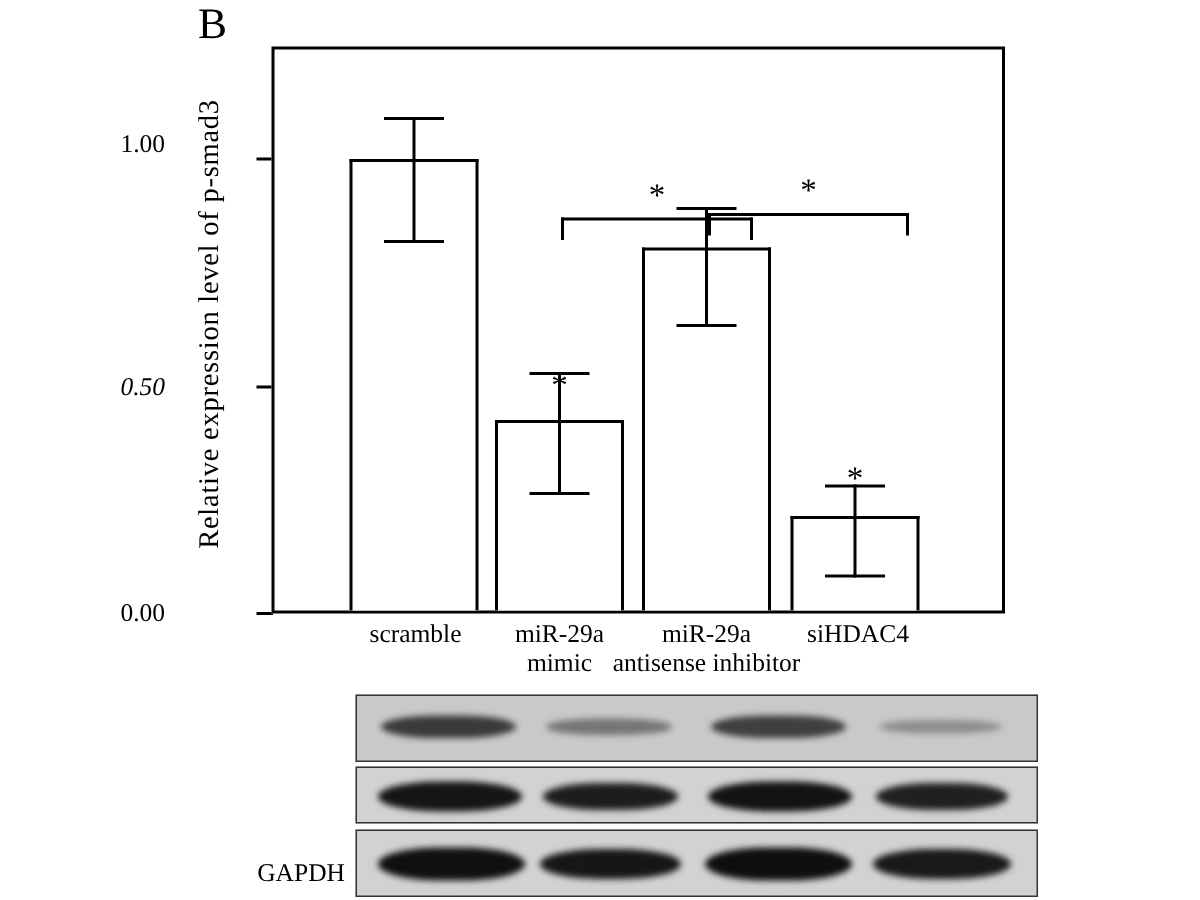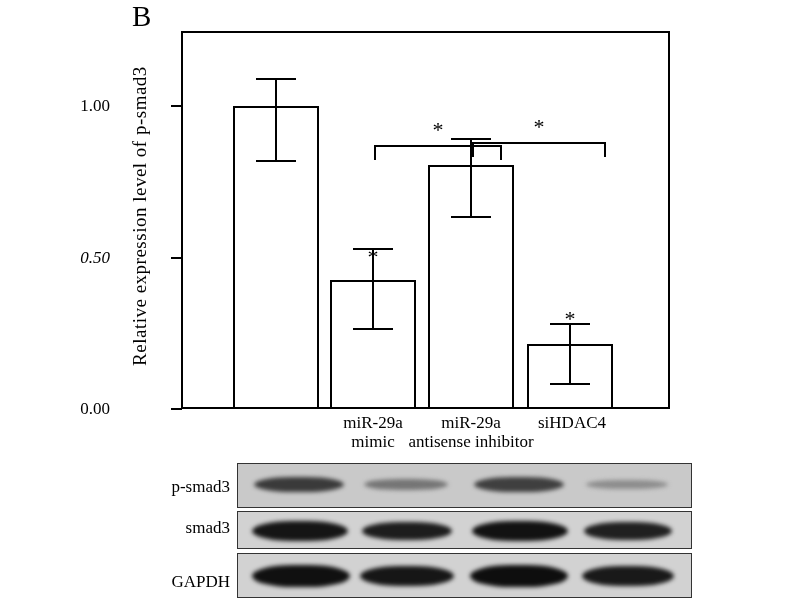--- a/index.html
+++ b/index.html
@@ -152,21 +152,21 @@
   <div class="panel-letter">B</div>
 
   <div class="y-axis-title">Relative expression level of p-smad3</div>
 
   <div class="ytick-label" style="top:409px;">0.00</div>
   <div class="ytick-mark" style="top:409px;"></div>
 
   <div class="ytick-label" style="top:258px;font-style:italic;">0.50</div>
   <div class="ytick-mark" style="top:258px;"></div>
 
-  <div class="ytick-label" style="top:106px;text-align:right;">1.00</div>
+  <div class="ytick-label" style="top:96px;text-align:right;">1.00</div>
   <div class="ytick-mark" style="top:106px;"></div>
 
   <div class="plot-frame"></div>
 
   <div class="bar" style="left:233px; top:106px; width:86px; height:301px;"></div>
   <div class="errline" style="left:275px; top:78px; height:84px;"></div>
   <div class="errcap" style="left:256px; top:78px; width:40px;"></div>
   <div class="errcap" style="left:256px; top:160px; width:40px;"></div>
 
   <div class="bar" style="left:330px; top:280px; width:86px; height:127px;"></div>
@@ -189,35 +189,34 @@
   <div class="brk-h" style="left:374px; top:145px; width:128px;"></div>
   <div class="brk-v" style="left:374px; top:145px; height:15px;"></div>
   <div class="brk-v" style="left:500px; top:145px; height:15px;"></div>
   <div class="star" style="left:428px; top:119px;">*</div>
 
   <div class="brk-h" style="left:472px; top:142px; width:134px;"></div>
   <div class="brk-v" style="left:472px; top:142px; height:15px;"></div>
   <div class="brk-v" style="left:604px; top:142px; height:15px;"></div>
   <div class="star" style="left:529px; top:116px;">*</div>
 
+  <div class="xlabel" style="left:213px; top:413px; width:128px;">scramble</div>
   <div class="xlabel" style="left:313px; top:413px; width:120px;">miR-29a
 mimic</div>
   <div class="xlabel" style="left:391px; top:413px; width:160px;">miR-29a
 antisense inhibitor</div>
   <div class="xlabel" style="left:508px; top:413px; width:128px;">siHDAC4</div>
 
-  <div class="blot-label" style="left:70px; top:477px;">p-smad3</div>
   <div class="blot-box" style="top:463px; height:45px; background:#c9c9c9;">
     <div class="band" style="left:16px; top:13px; width:90px; height:15px; background:#3a3a3a;"></div>
     <div class="band" style="left:126px; top:15px; width:84px; height:11px; background:#757575;"></div>
     <div class="band" style="left:236px; top:13px; width:90px; height:15px; background:#3f3f3f;"></div>
     <div class="band" style="left:348px; top:16px; width:82px; height:9px; background:#8d8d8d;"></div>
   </div>
 
-  <div class="blot-label" style="left:70px; top:518px;">smad3</div>
   <div class="blot-box" style="top:511px; height:38px; background:#d2d2d2;">
     <div class="band" style="left:14px; top:9px; width:96px; height:20px; background:#151515;"></div>
     <div class="band" style="left:124px; top:10px; width:90px; height:18px; background:#1d1d1d;"></div>
     <div class="band" style="left:234px; top:9px; width:96px; height:20px; background:#121212;"></div>
     <div class="band" style="left:346px; top:10px; width:88px; height:18px; background:#202020;"></div>
   </div>
 
   <div class="blot-label" style="left:70px; top:572px;text-align:right;">GAPDH</div>
   <div class="blot-box" style="top:553px; height:45px; background:#d2d2d2;">
     <div class="band" style="left:14px; top:11px; width:98px; height:22px; background:#101010;"></div>

